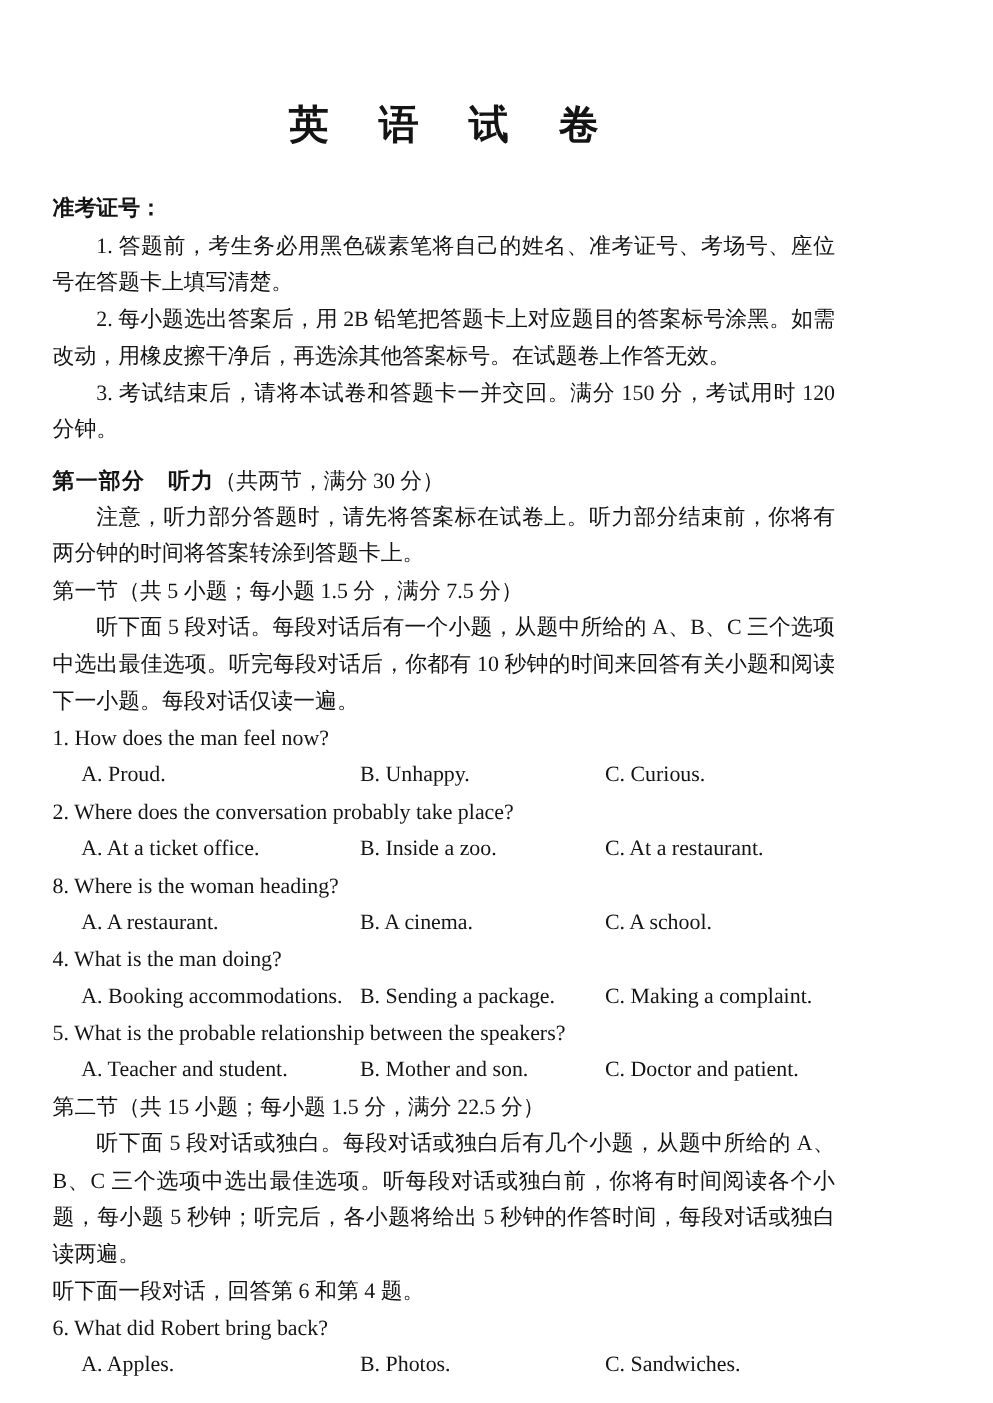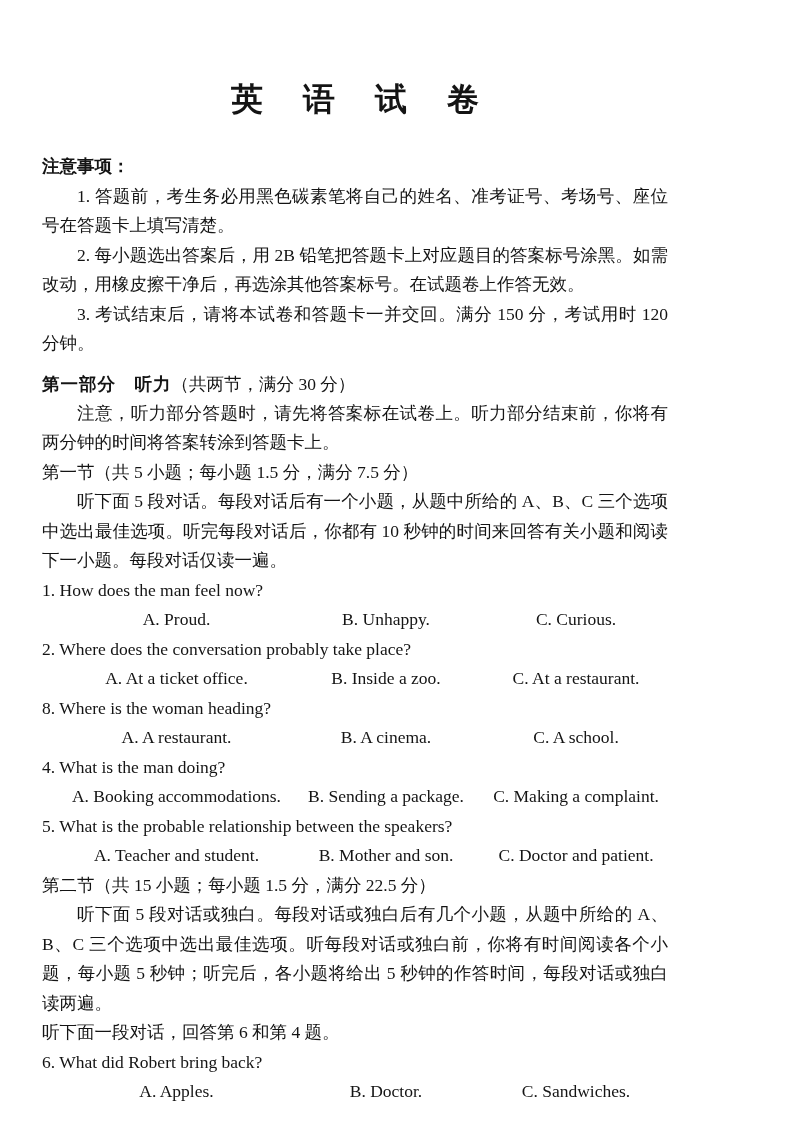--- a/index.html
+++ b/index.html
@@ -48,42 +48,41 @@
   }
   .part-heading .main {
     font-weight: 700;
     letter-spacing: 1px;
   }
   .options {
     display: flex;
     padding-left: 23px;
     font-size: 17.5px;
     line-height: 29.5px;
-    text-align: center;
   }
   .opt-a { width: 223px; flex: 0 0 auto; }
   .opt-b { width: 196px; flex: 0 0 auto; }
   .opt-c { flex: 1 1 auto; }
   .footer {
     margin-top: 14px;
     text-align: center;
     font-size: 12.5px;
     letter-spacing: 3px;
     color: #1d4ed8;
     line-height: 18px;
   }
 </style>
 </head>
 <body>
 
 <div class="page">
 
   <h1 class="title">英 语 试 卷</h1>
 
-  <div class="line bold">注意事项：</div>
+  <div class="line bold">准考证号：</div>
   <p class="para">1. 答题前，考生务必用黑色碳素笔将自己的姓名、准考证号、考场号、座位号在答题卡上填写清楚。</p>
   <p class="para">2. 每小题选出答案后，用 2B 铅笔把答题卡上对应题目的答案标号涂黑。如需改动，用橡皮擦干净后，再选涂其他答案标号。在试题卷上作答无效。</p>
   <p class="para">3. 考试结束后，请将本试卷和答题卡一并交回。满分 150 分，考试用时 120 分钟。</p>
 
   <div class="part-heading">
     <span class="main">第一部分　听力</span><span>（共两节，满分 30 分）</span>
   </div>
   <p class="para">注意，听力部分答题时，请先将答案标在试卷上。听力部分结束前，你将有两分钟的时间将答案转涂到答题卡上。</p>
 
   <div class="line">第一节（共 5 小题；每小题 1.5 分，满分 7.5 分）</div>
@@ -135,20 +134,20 @@
   </div>
 
   <div class="line">第二节（共 15 小题；每小题 1.5 分，满分 22.5 分）</div>
   <p class="para">听下面 5 段对话或独白。每段对话或独白后有几个小题，从题中所给的 A、B、C 三个选项中选出最佳选项。听每段对话或独白前，你将有时间阅读各个小题，每小题 5 秒钟；听完后，各小题将给出 5 秒钟的作答时间，每段对话或独白读两遍。</p>
   <div class="line">听下面一段对话，回答第 6 和第 4 题。</div>
 
   <div class="question">
     <div class="q-stem">6. What did Robert bring back?</div>
     <div class="options">
       <span class="opt-a">A. Apples.</span>
-      <span class="opt-b">B. Doctor.</span>
+      <span class="opt-b">B. Photos.</span>
       <span class="opt-c">C. Sandwiches.</span>
     </div>
   </div>
 
   <div class="footer">巴蜀中学月（一）·雾都资料库·第 1 页，共 12 页</div>
 
 </div>
 
 </body></html>

